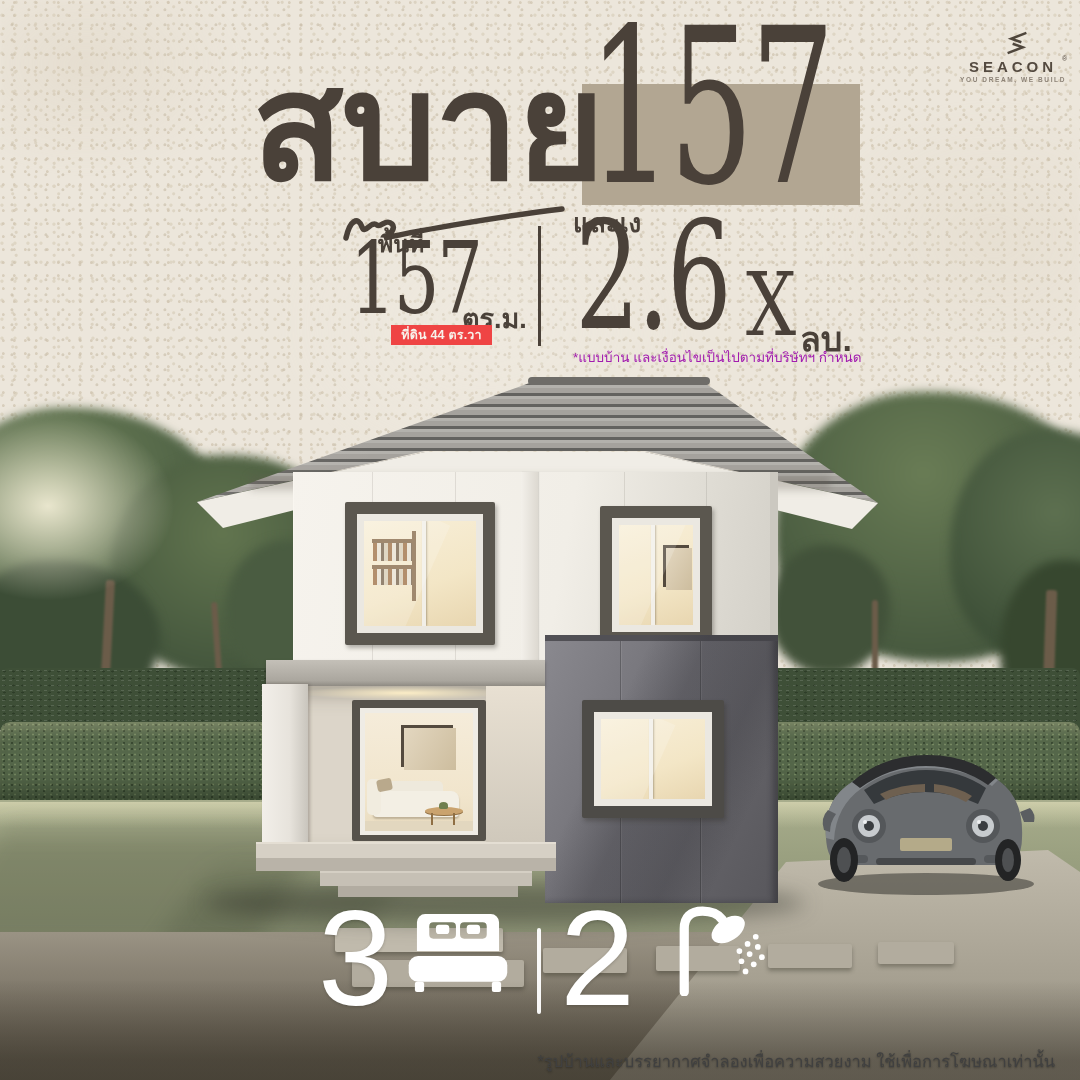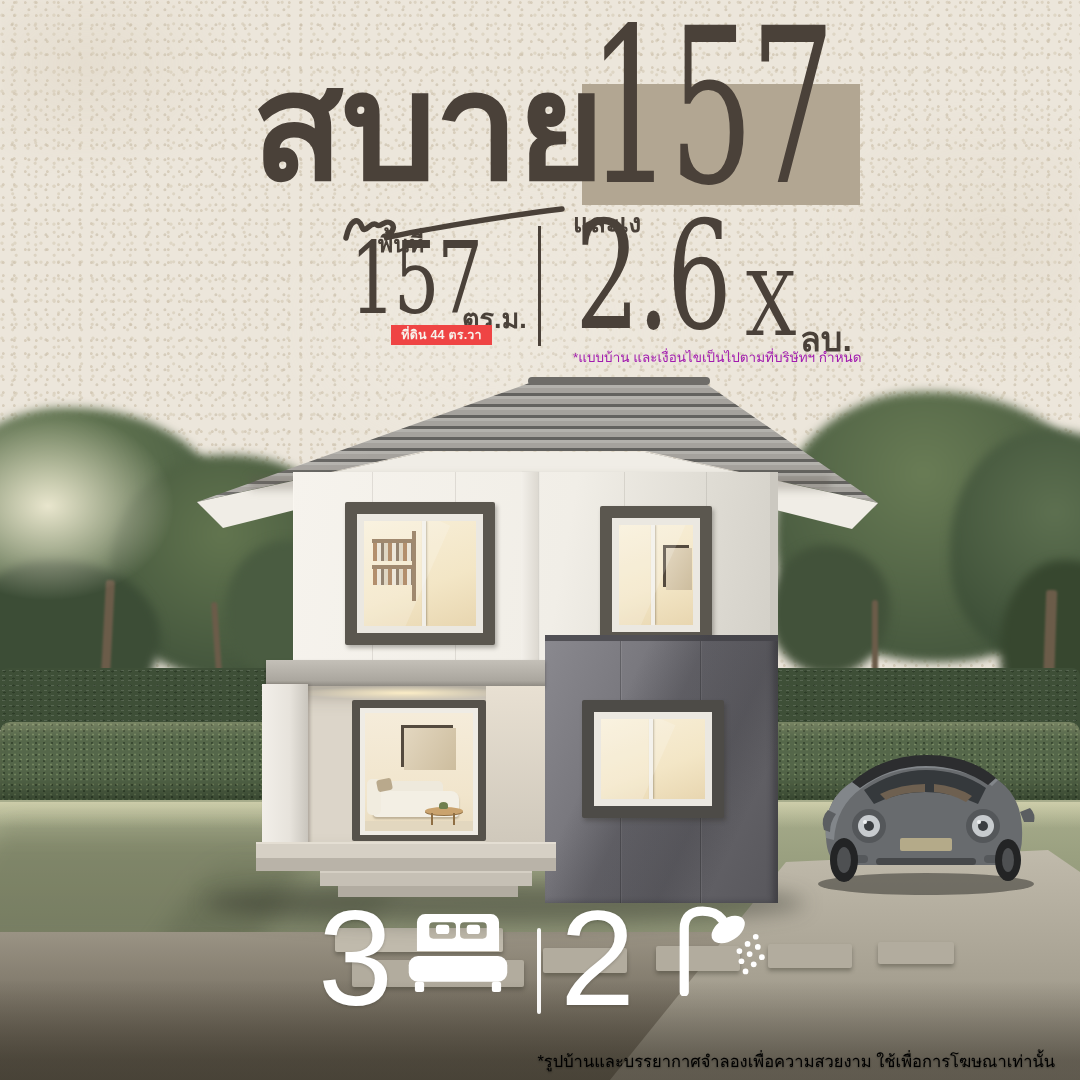--- a/index.html
+++ b/index.html
@@ -166,21 +166,21 @@
   .feat-num{font-size:135px;line-height:.9;font-weight:500;color:#fff;text-shadow:0 1px 3px rgba(30,30,25,.25);}
   .fn3{left:318px;top:898px;}
   .fn2{left:560px;top:898px;}
   .feat-label{font-size:33px;font-style:italic;font-weight:600;color:#fff;text-shadow:0 1px 3px rgba(30,30,25,.3);}
   .fl-bed{left:401px;top:984px;}
   .fl-bath{left:662px;top:984px;}
   .bed-icon{left:408px;top:914px;}
   .shower-icon{left:674px;top:902px;}
   .feat-divider{left:537px;top:928px;width:4px;height:86px;background:#fff;border-radius:2px;opacity:.95;}
 
-  .footer-note{left:520px;top:1048px;width:535px;text-align:right;font-size:16.5px;color:#000000;
+  .footer-note{left:520px;top:1048px;width:535px;text-align:right;font-size:16.5px;color:#404040;
     text-shadow:0 1px 2px rgba(20,20,15,.4);}
 </style>
 </head>
 <body>
 
 <div id="poster">
 
   <div class="paper"></div>
   <div class="paper-blotch"></div>
 
@@ -327,20 +327,29 @@
 
   <div class="bottom-shade"></div>
 
   <div class="num-box"></div>
   <div class="title-thai ink">สบาย</div>
   <div class="title-num ink">157</div>
   <svg class="scribble" width="232" height="50" viewBox="0 0 232 50">
     <path d="M8,38 C12,20 20,16 24,27 C27,35 33,20 39,25 C43,28 48,18 54,24 C58,28 52,36 46,38 C84,30 164,16 224,9" fill="none" stroke="#4a4139" stroke-width="5.5" stroke-linecap="round"></path>
   </svg>
 
+  <div class="logo">
+    <svg class="s-icon" width="26" height="26" viewBox="0 0 36 36">
+      <path d="M31,4 L10,12 L24,17" fill="none" stroke="#4f463c" stroke-width="3.4"></path>
+      <path d="M5,32 L26,24 L12,19" fill="none" stroke="#4f463c" stroke-width="3.4"></path>
+    </svg>
+    <div class="word">SEACON</div>
+    <div class="reg">®</div>
+    <div class="tag">YOU DREAM, WE BUILD</div>
+  </div>
 
   <div class="area-label ink">พื้นที่</div>
   <div class="area-value ink">157</div>
   <div class="area-unit ink">ตร.ม.</div>
   <div class="land-box">ที่ดิน 44 ตร.วา</div>
 
   <div class="stats-divider"></div>
 
   <div class="price-label ink">และเง</div>
   <div class="price-value ink">2.6</div>

